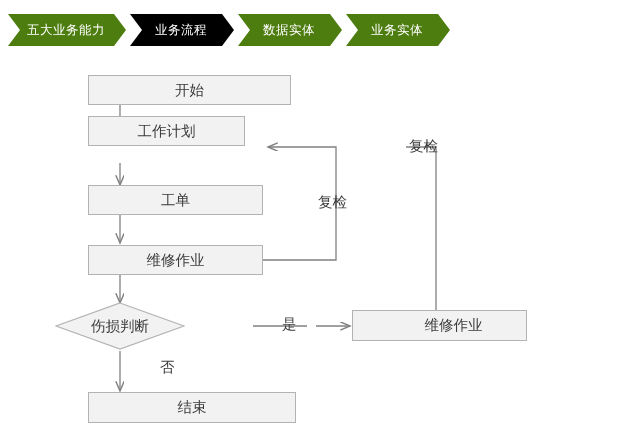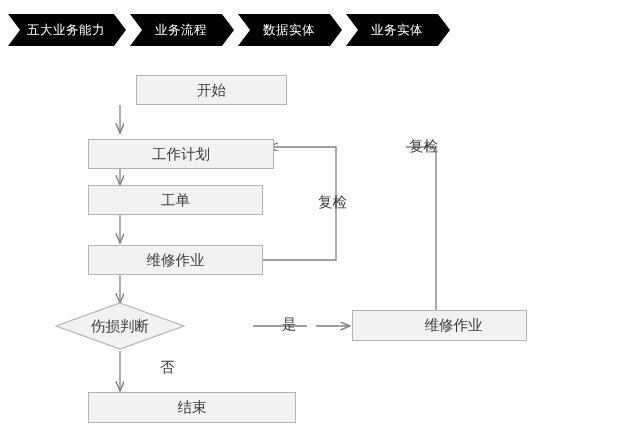--- a/index.html
+++ b/index.html
@@ -19,21 +19,21 @@
     position:relative;
     height:32px;
     display:flex; align-items:center; justify-content:center;
     color:#ffffff;
     font-size:12.5px;
     letter-spacing:0.5px;
     margin-right:4px;
     padding:0 16px 0 14px;
     box-sizing:border-box;
     clip-path: polygon(0 0, calc(100% - 12px) 0, 100% 50%, calc(100% - 12px) 100%, 0 100%, 12px 50%);
-    background:#000000;
+    background:#4d7c0f;
     white-space:nowrap;
   }
   .crumb.first {
     clip-path: polygon(0 0, calc(100% - 12px) 0, 100% 50%, calc(100% - 12px) 100%, 0 100%, 12px 50%);
   }
   .crumb.active { background:#000000; }
 
   
   .node {
     position:absolute;
@@ -98,25 +98,25 @@
 
       <line x1="253" y1="326" x2="307" y2="326"></line>
       <line x1="316" y1="326" x2="350" y2="326" marker-end="url(#ah)"></line>
 
       <path d="M262,260 L336,260 L336,147 L268,147" marker-end="url(#ah)"></path>
 
       <path d="M436,310 L436,147 L406,147"></path>
     </g>
   </svg>
 
-  <div class="node" style="left:88px; top:75px; width:151px; height:30px;margin-left:48px;">
+  <div class="node" style="left:88px; top:75px; width:203px; height:30px;">
     <span>开始</span>
   </div>
 
-  <div class="node" style="left:88px; top:139px; width:186px; height:30px;">
+  <div class="node" style="left:88px; top:116px; width:157px; height:30px;">
     <span>工作计划</span>
   </div>
 
   <div class="node" style="left:88px; top:185px; width:175px; height:30px;">
     <span>工单</span>
   </div>
 
   <div class="node" style="left:88px; top:245px; width:175px; height:30px;">
     <span>维修作业</span>
   </div>

